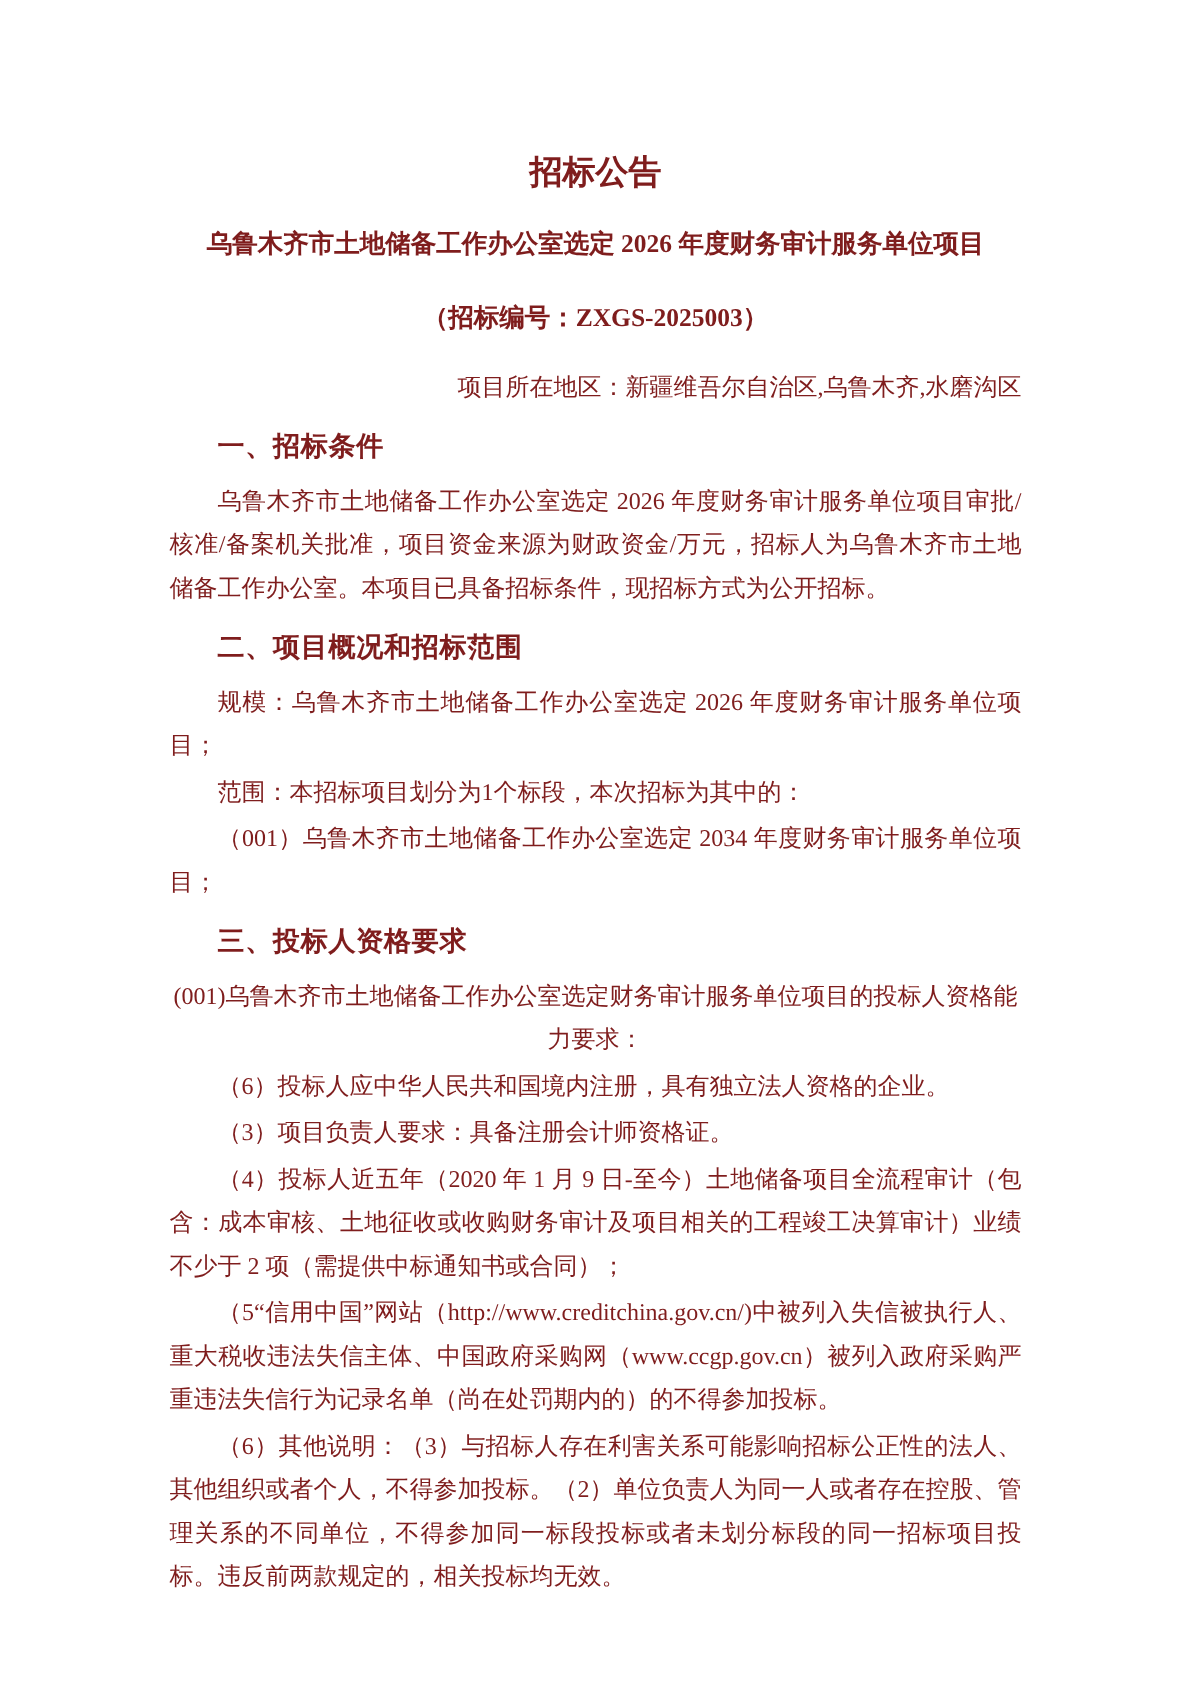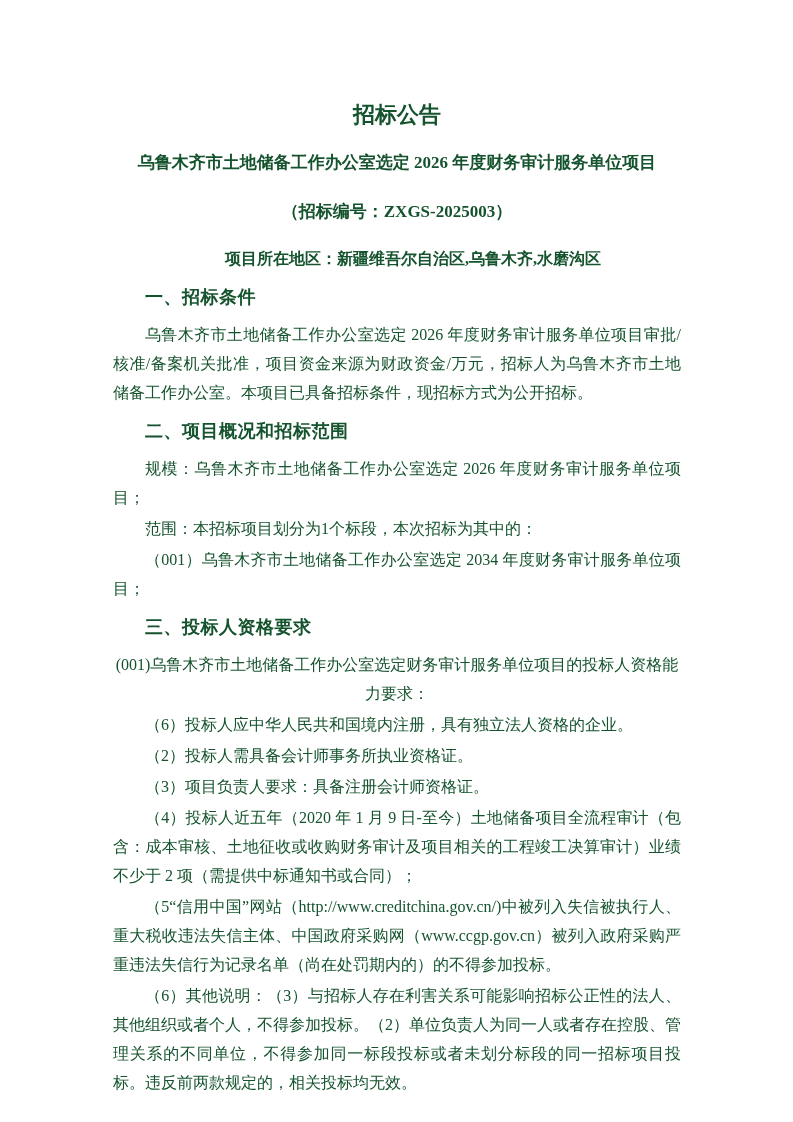--- a/index.html
+++ b/index.html
@@ -9,21 +9,21 @@
   }
   .page {
     position: relative;
     width: 793px;
     height: 1096px;
     box-sizing: border-box;
     background: #ffffff;
     padding: 100px 112px 40px 113px;
     overflow: hidden;
     font-family: "Liberation Serif", "DejaVu Serif", serif;
-    color: #14532d;
+    color: #7f1d1d;
   }
   .doc-title {
     font-size: 22px;
     font-weight: 700;
     text-align: center;
     line-height: 30px;
     margin: 0 0 14px 0;
   }
   .doc-subtitle {
     font-size: 17px;
@@ -34,22 +34,21 @@
   }
   .para {
     font-size: 16px;
     line-height: 29px;
     margin: 2px 0;
     text-align: justify;
     text-indent: 32px;
   }
   .para.location {
     margin-top: 4px;
-    text-align: center;
-    font-weight: bold;
+    text-align: right;
   }
   .para.center {
     text-align: center;
     text-indent: 0;
   }
   .sec-heading {
     font-family: "Liberation Sans", "DejaVu Sans", sans-serif;
     font-size: 18px;
     font-weight: 700;
     line-height: 25px;
@@ -85,21 +84,20 @@
   <p class="para">范围：本招标项目划分为1个标段，本次招标为其中的：</p>
 
   <p class="para">（001）乌鲁木齐市土地储备工作办公室选定 2034 年度财务审计服务单位项目；</p>
 
   <h2 class="sec-heading">三、投标人资格要求</h2>
 
   <p class="para center"><span>(001)乌鲁木齐市土地储备工作办公室选定</span><span class="em-large">财务审计服务单位项目</span><span>的投标人资格能力要求：</span></p>
 
   <p class="para">（6）投标人应中华人民共和国境内注册，具有独立法人资格的企业。</p>
 
-  <p class="para">（2）投标人需具备会计师事务所执业资格证。</p>
 
   <p class="para">（3）项目负责人要求：具备注册会计师资格证。</p>
 
   <p class="para">（4）投标人近五年（2020 年 1 月 9 日-至今）土地储备项目全流程审计（包含：成本审核、土地征收或收购财务审计及项目相关的工程竣工决算审计）业绩不少于 2 项（需提供中标通知书或合同）；</p>
 
   <p class="para">（5“信用中国”网站（http://www.creditchina.gov.cn/)中被列入失信被执行人、重大税收违法失信主体、中国政府采购网（www.ccgp.gov.cn）被列入政府采购严重违法失信行为记录名单（尚在处罚期内的）的不得参加投标。</p>
 
   <p class="para">（6）其他说明：（3）与招标人存在利害关系可能影响招标公正性的法人、其他组织或者个人，不得参加投标。（2）单位负责人为同一人或者存在控股、管理关系的不同单位，不得参加同一标段投标或者未划分标段的同一招标项目投标。违反前两款规定的，相关投标均无效。</p>
 
 </div>

